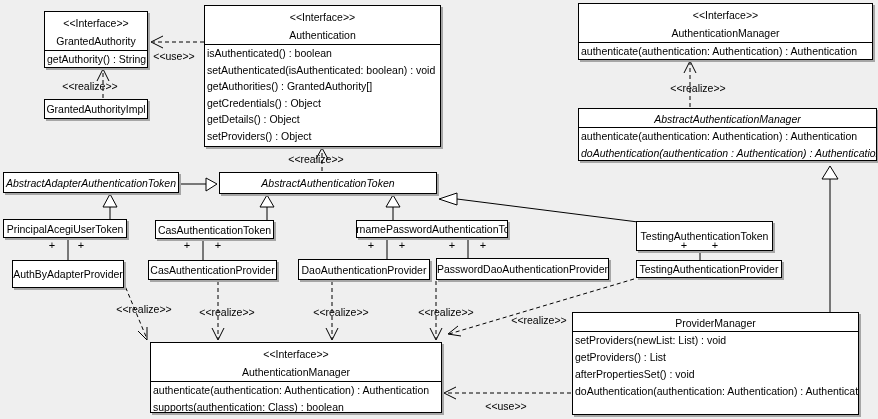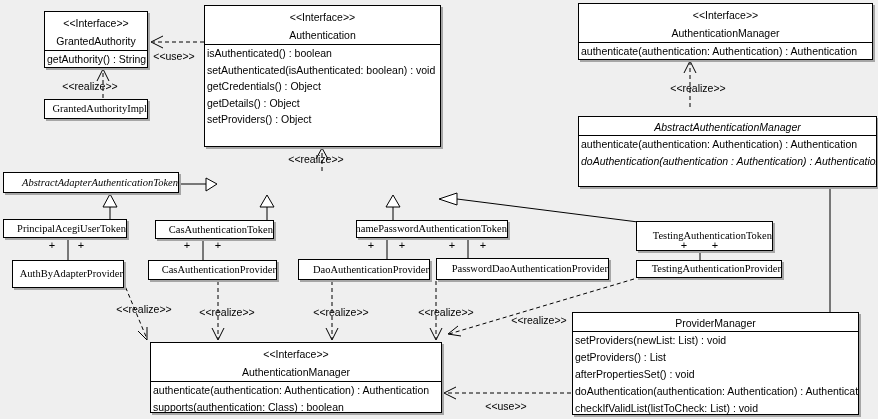--- a/index.html
+++ b/index.html
@@ -6,21 +6,21 @@
   body{background:#efefef;font-family:"Liberation Sans","DejaVu Sans",sans-serif;}
   #canvas{position:relative;width:878px;height:419px;background:#efefef;overflow:hidden;padding-left:12px;}
   svg.wires{position:absolute;left:0;top:0;z-index:1;}
   .box{position:absolute;background:#fff;border:1px solid #000;box-shadow:2px 2px 0 #a6a6a6;
        z-index:2;font-size:10.5px;color:#000;overflow:hidden;box-sizing:border-box;}
   .hdr{border-bottom:1px solid #000;text-align:center;padding-top:2px;}
   .stereo,.cname{line-height:18px;white-space:nowrap;}
   .hdr1 .cname{line-height:16px;}
   .m{line-height:16.6px;height:16.6px;padding-left:2px;white-space:nowrap;overflow:hidden;}
   .m17{line-height:17px;height:17px;}
-  .solo{display:flex;align-items:center;justify-content:flex-end;text-align:center;font-family:Liberation Serif, serif;}
+  .solo{display:flex;align-items:center;justify-content:center;text-align:center;}
   .italic{font-style:italic;}
   .edge-label{position:absolute;z-index:3;font-size:10.5px;color:#000;white-space:nowrap;
               transform:translate(-50%,0);}
   .plus{position:absolute;z-index:3;font-size:11px;color:#000;transform:translate(-50%,-50%);}
 </style>
 </head>
 <body>
 
 <div id="canvas">
 
@@ -131,45 +131,49 @@
     <div class="cname">GrantedAuthorityImpl</div>
   </div>
 
   <div class="box" style="left:204px;top:5px;width:237px;height:142px">
     <div class="hdr">
       <div class="stereo">&lt;&lt;Interface&gt;&gt;</div>
       <div class="cname">Authentication</div>
     </div>
     <div class="m">isAuthenticated() : boolean</div>
     <div class="m">setAuthenticated(isAuthenticated: boolean) : void</div>
+    <div class="m">getAuthorities() : GrantedAuthority[]</div>
     <div class="m">getCredentials() : Object</div>
     <div class="m">getDetails() : Object</div>
     <div class="m">setProviders() : Object</div>
   </div>
 
   <div class="box" style="left:578px;top:3px;width:295px;height:57px">
     <div class="hdr">
       <div class="stereo">&lt;&lt;Interface&gt;&gt;</div>
       <div class="cname">AuthenticationManager</div>
     </div>
     <div class="m m17">authenticate(authentication: Authentication) : Authentication</div>
   </div>
 
-  <div class="box" style="left:578px;top:116px;width:299px;height:71px">
+  <div class="box" style="left:578px;top:108px;width:299px;height:53px">
     <div class="hdr hdr1">
       <div class="cname italic">AbstractAuthenticationManager</div>
     </div>
     <div class="m m17">authenticate(authentication: Authentication) : Authentication</div>
     <div class="m m17 italic">doAuthentication(authentication : Authentication) : Authentication</div>
   </div>
 
   <div class="box solo" style="left:3px;top:172px;width:176px;height:21px">
     <div class="cname italic">AbstractAdapterAuthenticationToken</div>
   </div>
 
+  <div class="box solo" style="left:219px;top:172px;width:218px;height:22px">
+    <div class="cname italic">AbstractAuthenticationToken</div>
+  </div>
 
   <div class="box solo" style="left:3px;top:219px;width:124px;height:19px">
     <div class="cname">PrincipalAcegiUserToken</div>
   </div>
 
   <div class="box solo" style="left:155px;top:220px;width:119px;height:19px">
     <div class="cname">CasAuthenticationToken</div>
   </div>
 
   <div class="box solo" style="left:356px;top:220px;width:152px;height:18px">
@@ -210,21 +214,20 @@
   </div>
 
   <div class="box" style="left:572px;top:312px;width:287px;height:103px">
     <div class="hdr hdr1">
       <div class="cname">ProviderManager</div>
     </div>
     <div class="m m17">setProviders(newList: List) : void</div>
     <div class="m m17">getProviders() : List</div>
     <div class="m m17">afterPropertiesSet() : void</div>
     <div class="m m17">doAuthentication(authentication: Authentication) : Authentication</div>
-    <div class="m m17">checkIfValidList(listToCheck: List) : void</div>
   </div>
 
   <div class="edge-label" style="left:174px;top:50px">&lt;&lt;use&gt;&gt;</div>
   <div class="edge-label" style="left:90px;top:80px">&lt;&lt;realize&gt;&gt;</div>
   <div class="edge-label" style="left:316px;top:153px">&lt;&lt;realize&gt;&gt;</div>
   <div class="edge-label" style="left:698px;top:82px">&lt;&lt;realize&gt;&gt;</div>
   <div class="edge-label" style="left:144px;top:303px">&lt;&lt;realize&gt;&gt;</div>
   <div class="edge-label" style="left:227px;top:306px">&lt;&lt;realize&gt;&gt;</div>
   <div class="edge-label" style="left:341px;top:306px">&lt;&lt;realize&gt;&gt;</div>
   <div class="edge-label" style="left:446px;top:306px">&lt;&lt;realize&gt;&gt;</div>

